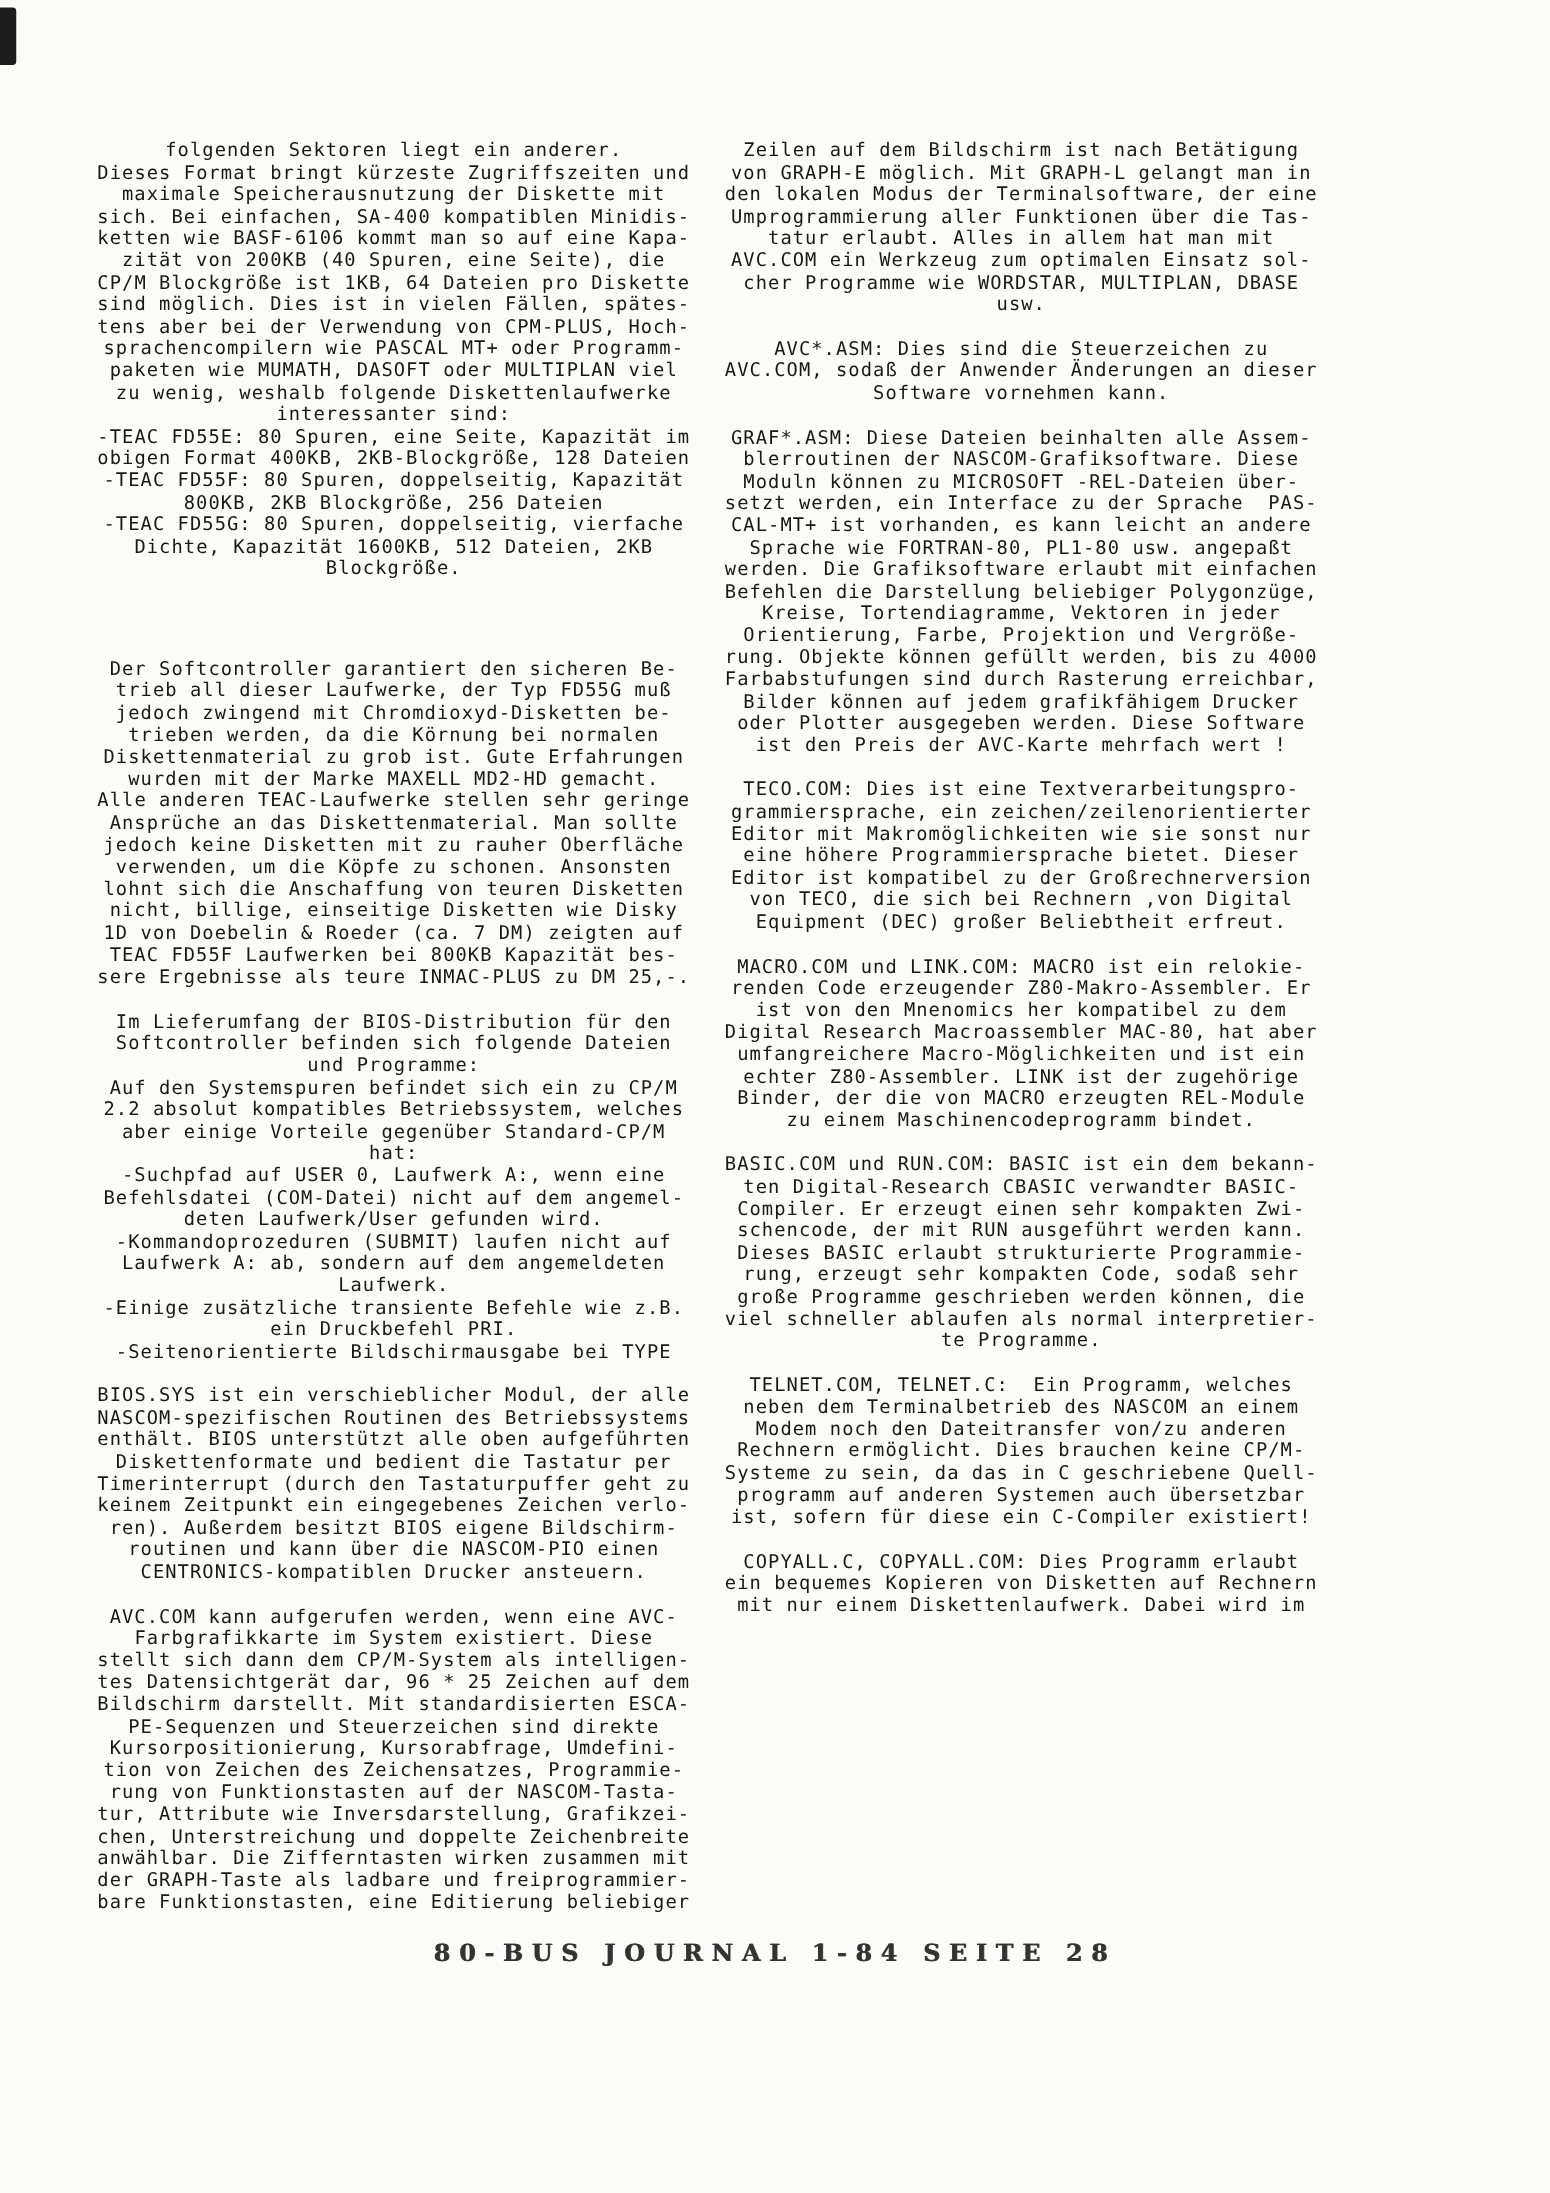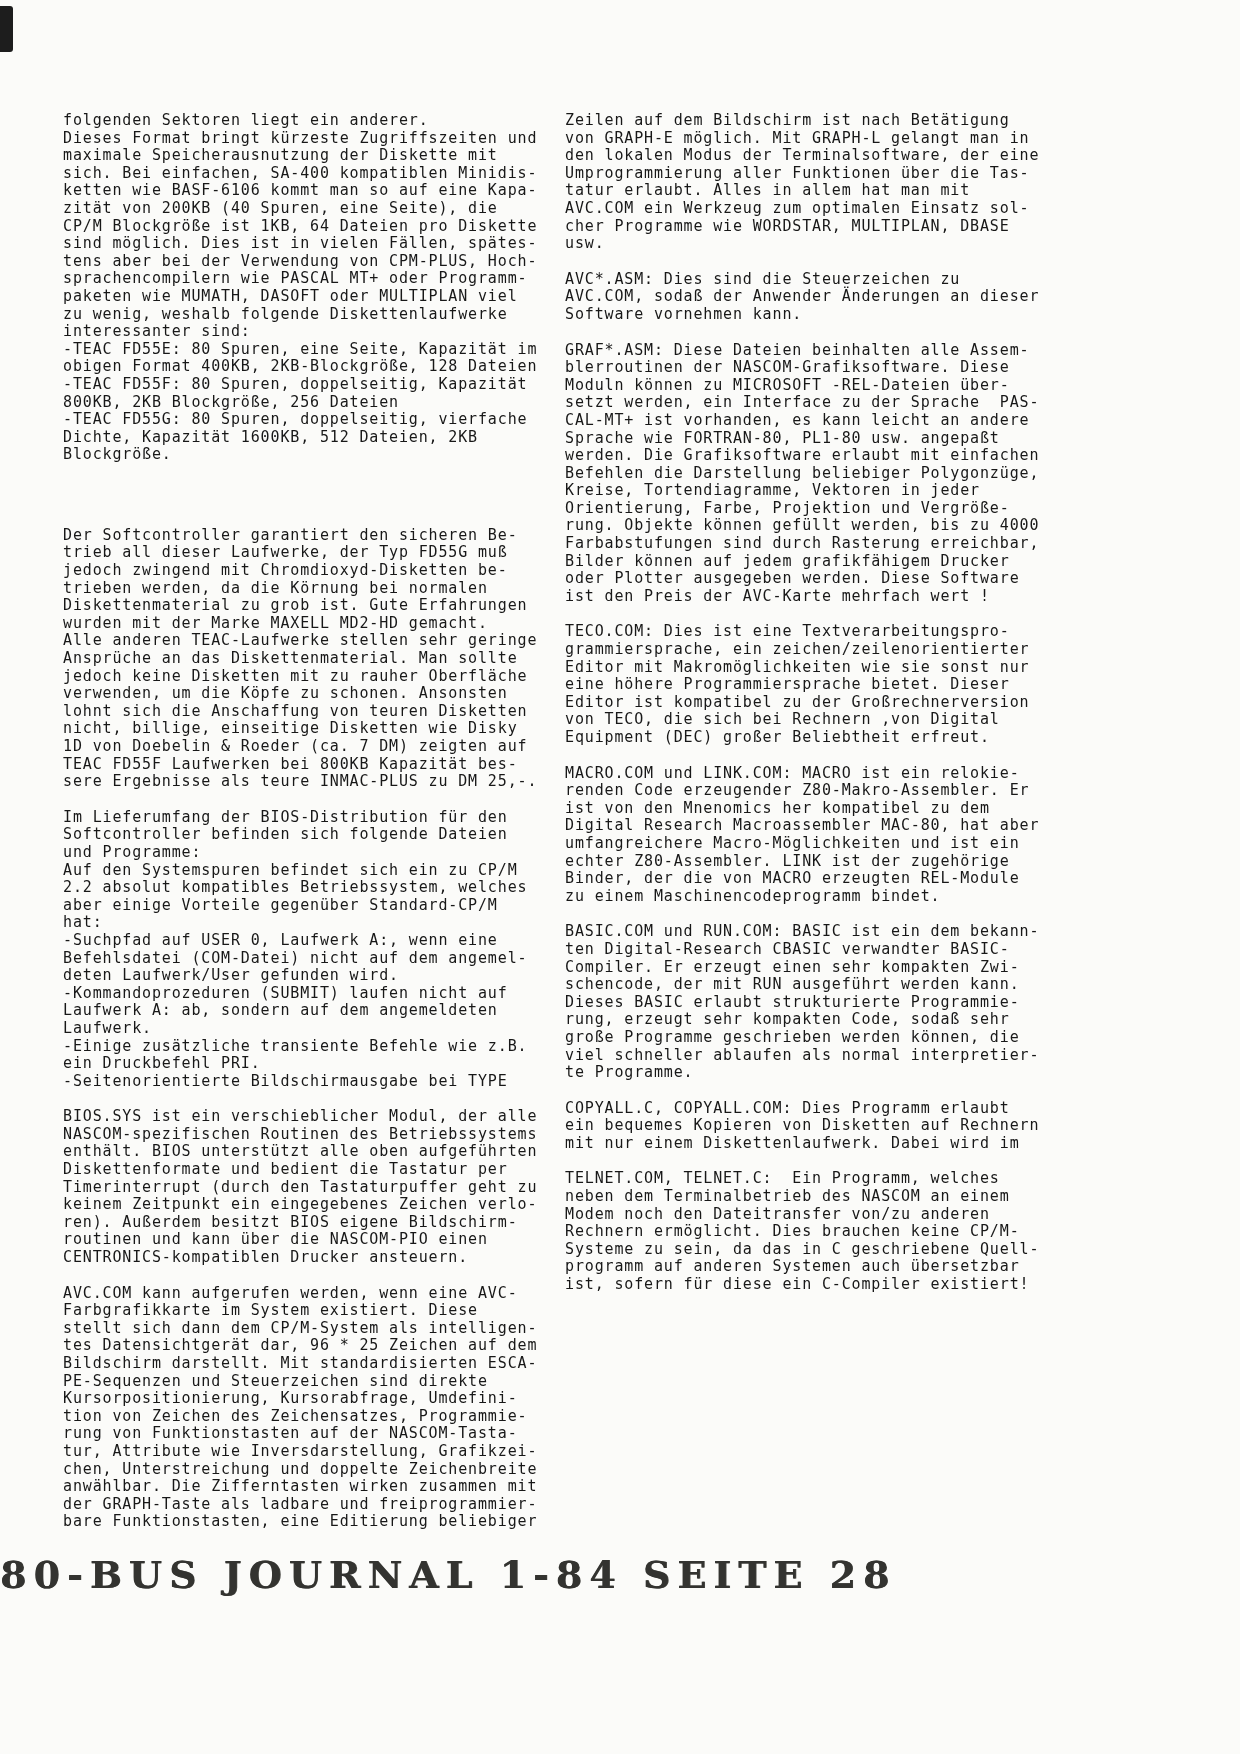--- a/index.html
+++ b/index.html
@@ -33,32 +33,33 @@
     width: 504px;
     font-size: 15px;
     line-height: 17.6px;
     letter-spacing: 0.85px;
   }
   .col-left  { left: 63px;  }
   .col-right { left: 565px; }
   p.par {
     margin: 0 0 18px 0;
     white-space: pre-wrap;
-    text-align: left;
+    text-align: center;
   }
   p.par.gap-xl { margin-top: 63px; }
   p.par.gap-lg { margin-top: 38px; }
   .footer {
     position: absolute;
     left: 0;
     right: 0;
     top: 1552px;
+    text-align: center;
     font-family: "DejaVu Serif", "Liberation Serif", serif;
     font-weight: bold;
-    font-size: 38px;
+    font-size: 19px;
     letter-spacing: 7px;
     color: #333330;
     text-shadow: 0.6px 0 0 #4a4a46;
   }
 </style>
 </head>
 <body>
 
 <div class="page">
 
@@ -185,27 +186,27 @@
 zu einem Maschinencodeprogramm bindet.</p>
     <p class="par">BASIC.COM und RUN.COM: BASIC ist ein dem bekann-
 ten Digital-Research CBASIC verwandter BASIC-
 Compiler. Er erzeugt einen sehr kompakten Zwi-
 schencode, der mit RUN ausgeführt werden kann.
 Dieses BASIC erlaubt strukturierte Programmie-
 rung, erzeugt sehr kompakten Code, sodaß sehr
 große Programme geschrieben werden können, die
 viel schneller ablaufen als normal interpretier-
 te Programme.</p>
-    <p class="par">COPYALL.C, COPYALL.COM: Dies Programm erlaubt
-ein bequemes Kopieren von Disketten auf Rechnern
-mit nur einem Diskettenlaufwerk. Dabei wird im</p>
     <p class="par">TELNET.COM, TELNET.C:  Ein Programm, welches
 neben dem Terminalbetrieb des NASCOM an einem
 Modem noch den Dateitransfer von/zu anderen
 Rechnern ermöglicht. Dies brauchen keine CP/M-
 Systeme zu sein, da das in C geschriebene Quell-
 programm auf anderen Systemen auch übersetzbar
 ist, sofern für diese ein C-Compiler existiert!</p>
+    <p class="par">COPYALL.C, COPYALL.COM: Dies Programm erlaubt
+ein bequemes Kopieren von Disketten auf Rechnern
+mit nur einem Diskettenlaufwerk. Dabei wird im</p>
   </div>
 
   <div class="footer">80-BUS JOURNAL 1-84 SEITE 28</div>
 
 </div>
 
 </body></html>

